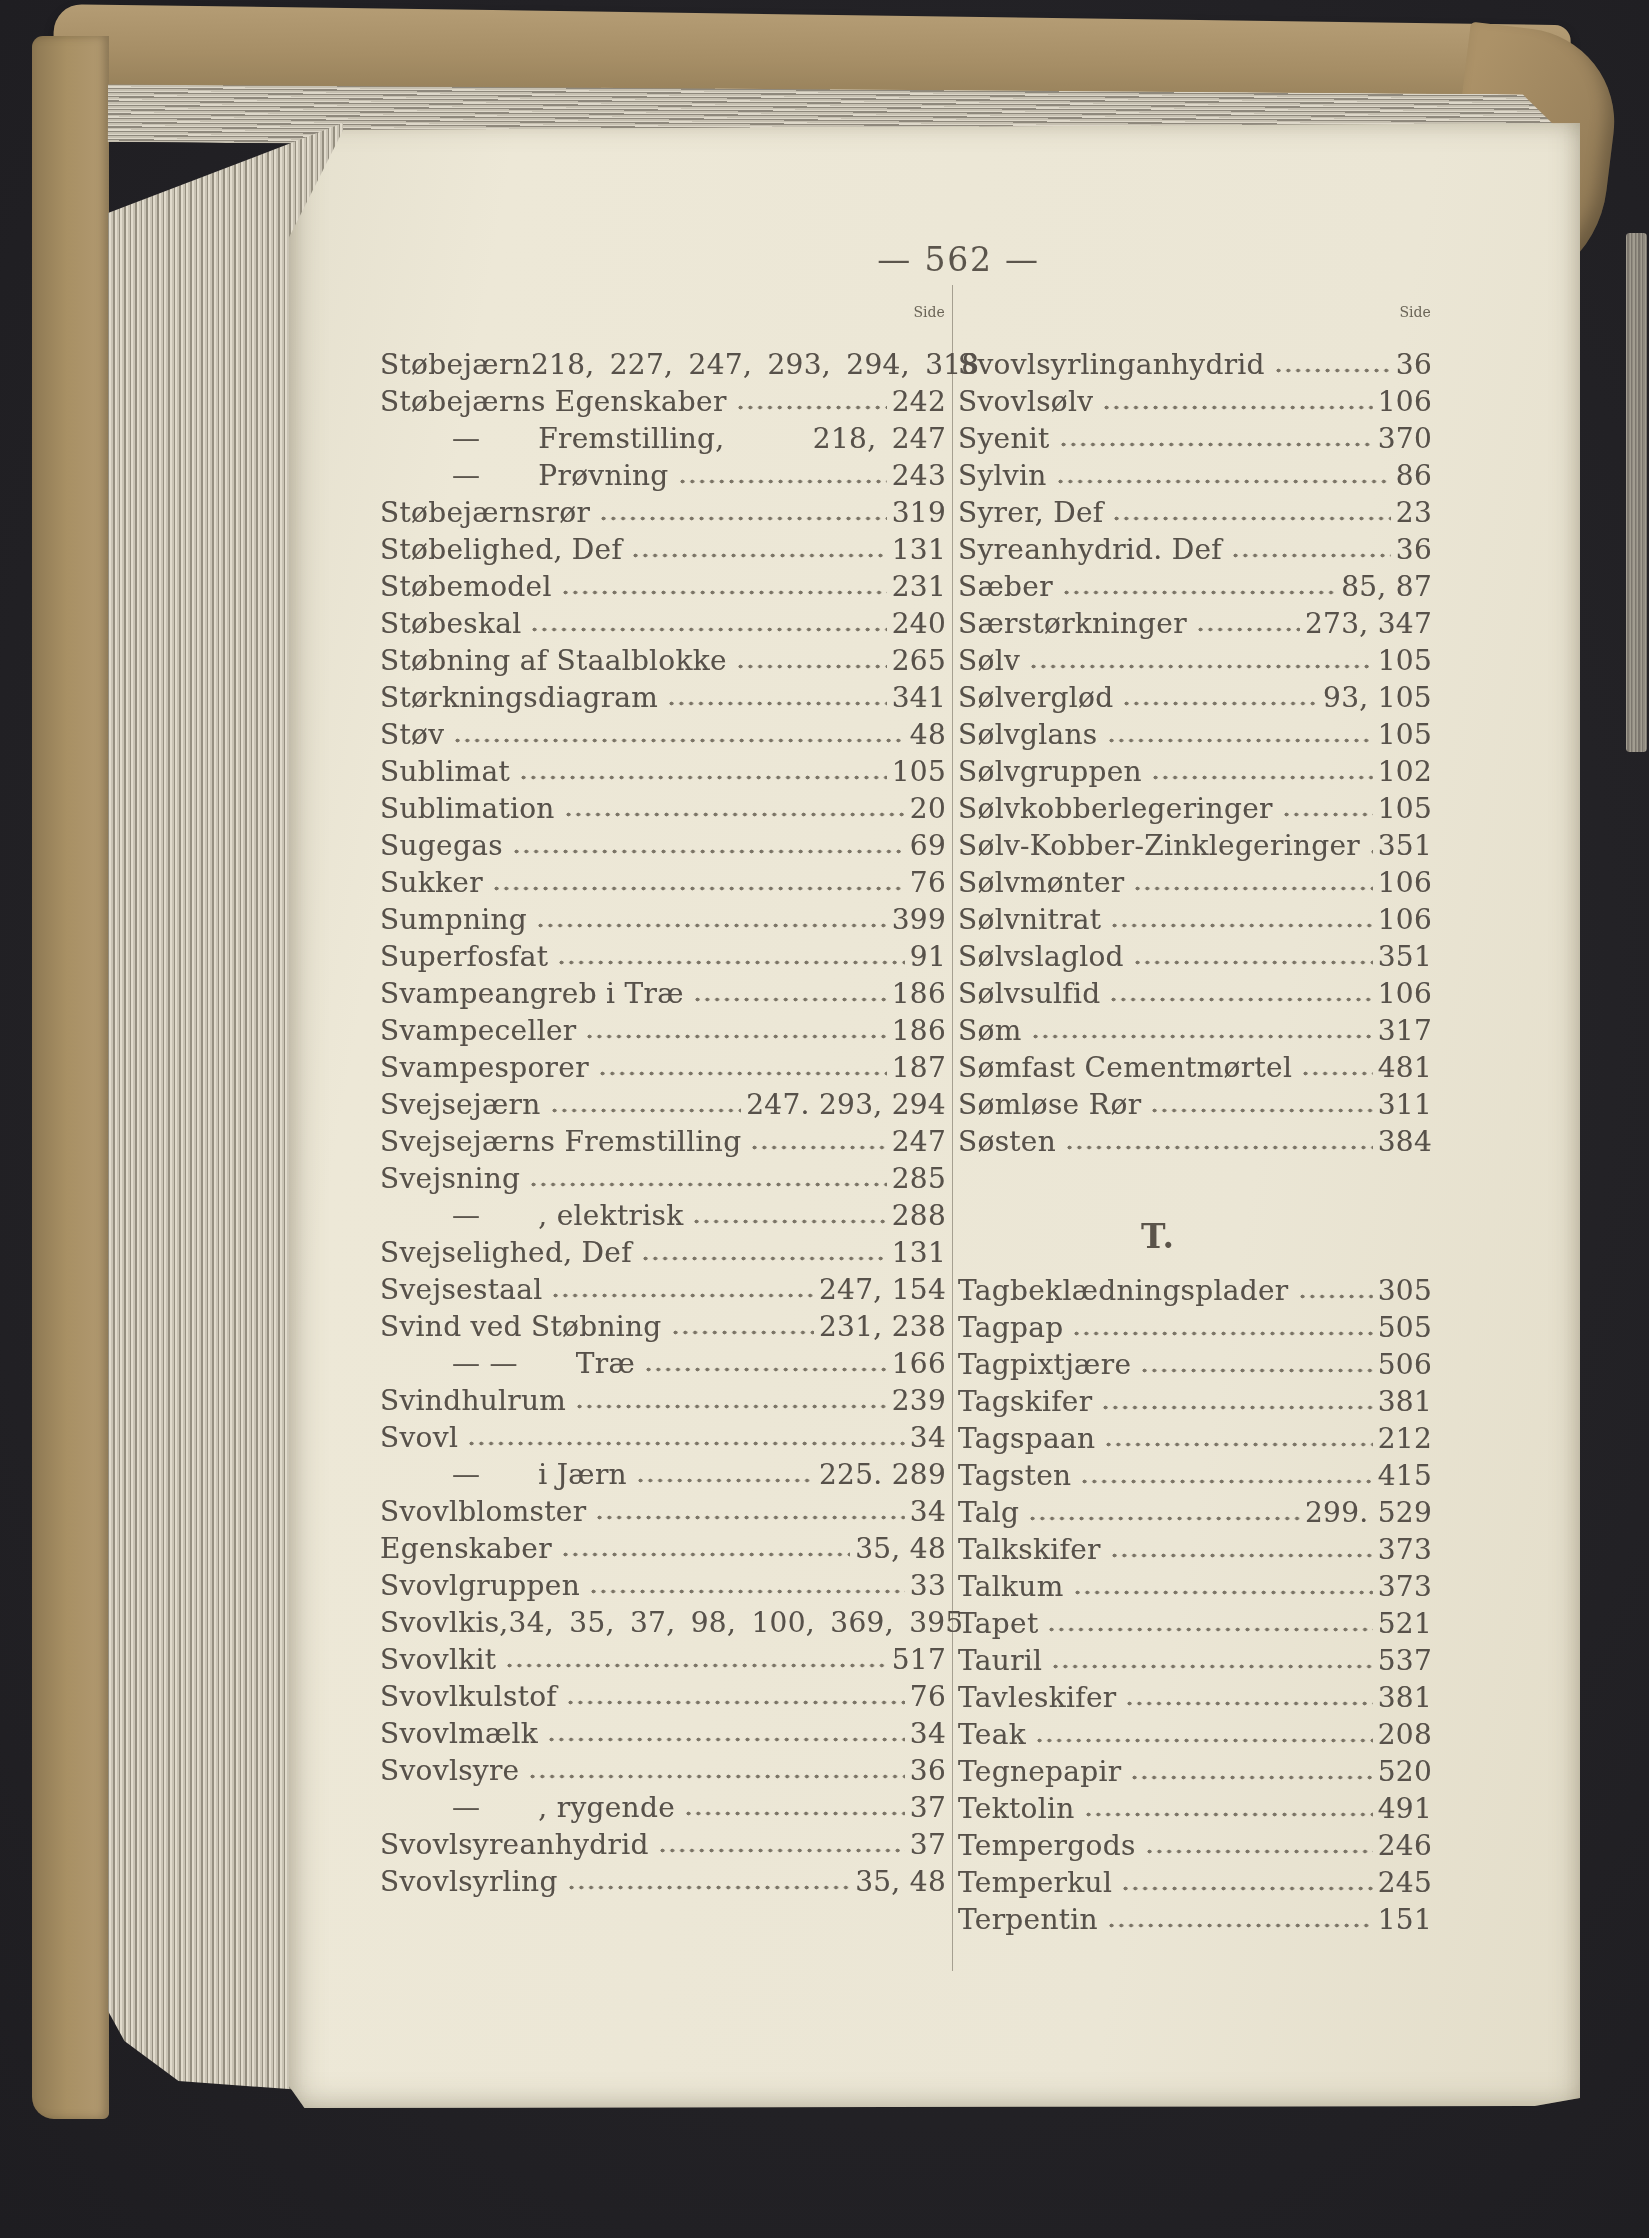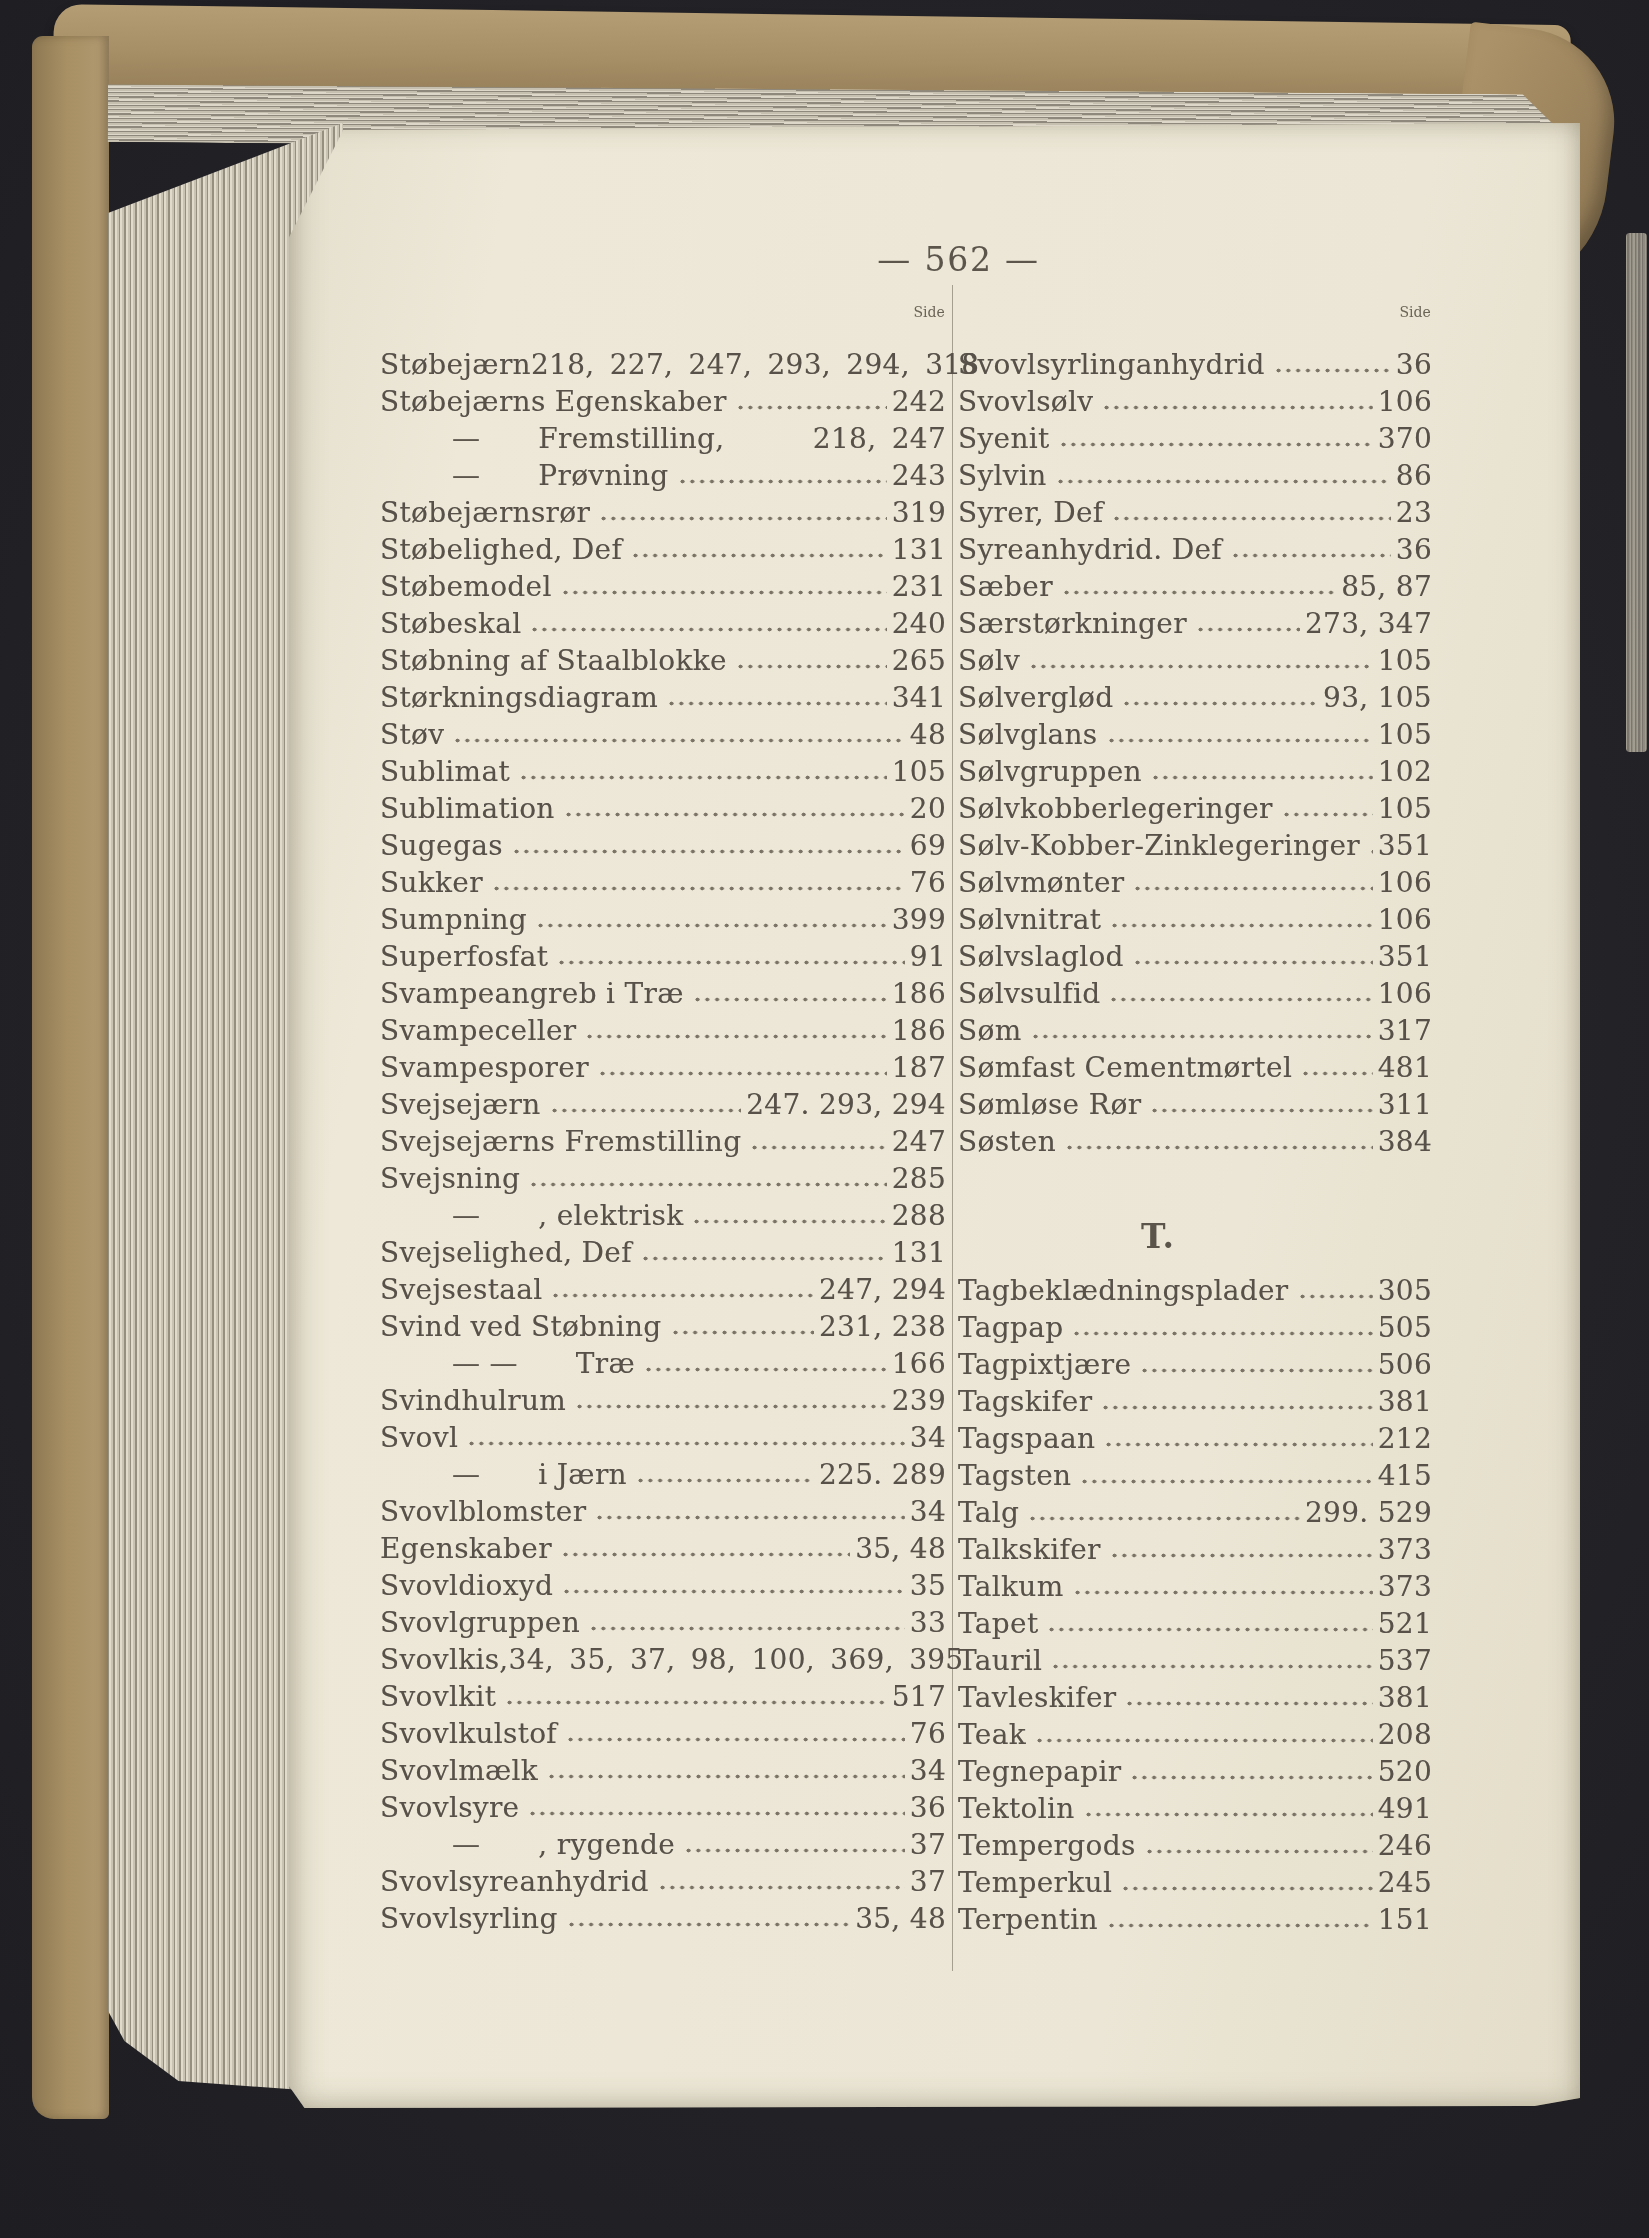--- a/index.html
+++ b/index.html
@@ -215,21 +215,21 @@
             <span class="pages">288</span>
           </div>
           <div class="row">
             <span class="label">Svejselighed, Def</span>
             <span class="leader"></span>
             <span class="pages">131</span>
           </div>
           <div class="row">
             <span class="label">Svejsestaal</span>
             <span class="leader"></span>
-            <span class="pages">247, 294</span>
+            <span class="pages">247, 154</span>
           </div>
           <div class="row">
             <span class="label">Svind ved Støbning</span>
             <span class="leader"></span>
             <span class="pages">231, 238</span>
           </div>
           <div class="row">
             <span class="dash">—  —</span>
             <span class="label">Træ</span>
             <span class="leader"></span>
@@ -253,25 +253,20 @@
           </div>
           <div class="row">
             <span class="label">Svovlblomster</span>
             <span class="leader"></span>
             <span class="pages">34</span>
           </div>
           <div class="row">
             <span class="label">Egenskaber</span>
             <span class="leader"></span>
             <span class="pages">35, 48</span>
-          </div>
-          <div class="row">
-            <span class="label">Svovldioxyd</span>
-            <span class="leader"></span>
-            <span class="pages">35</span>
           </div>
           <div class="row">
             <span class="label">Svovlgruppen</span>
             <span class="leader"></span>
             <span class="pages">33</span>
           </div>
           <div class="row">
             <span class="label">Svovlkis,</span>
             <span class="spacer"></span>
             <span class="pages wide">34, 35, 37, 98, 100, 369, 395</span>

